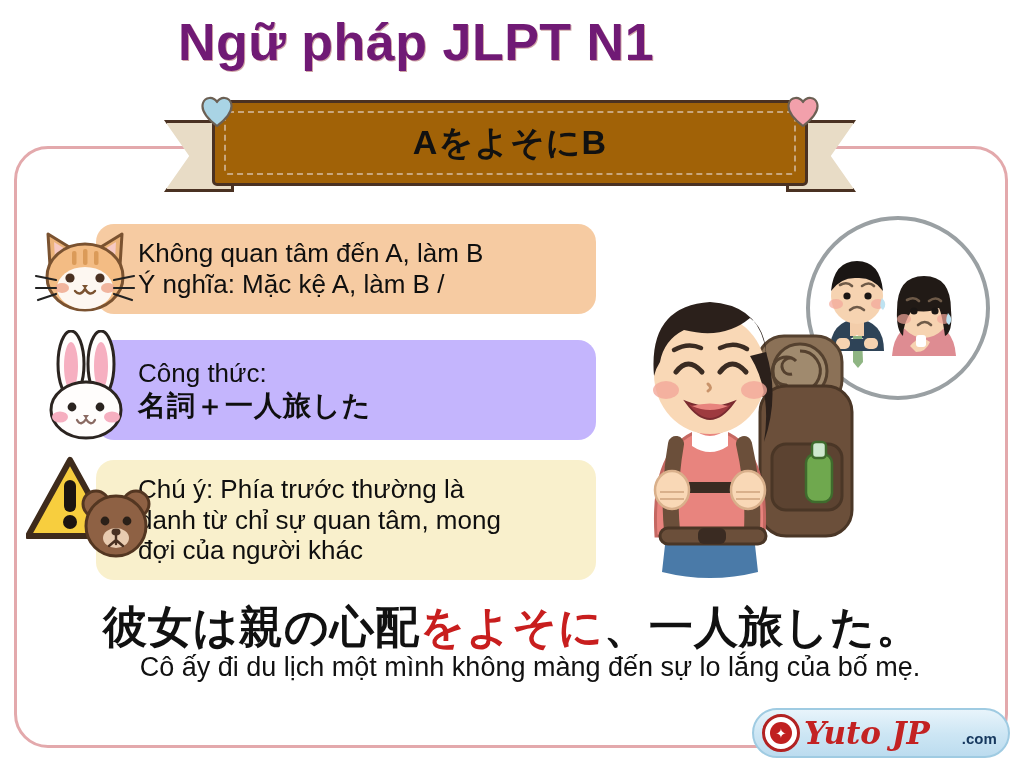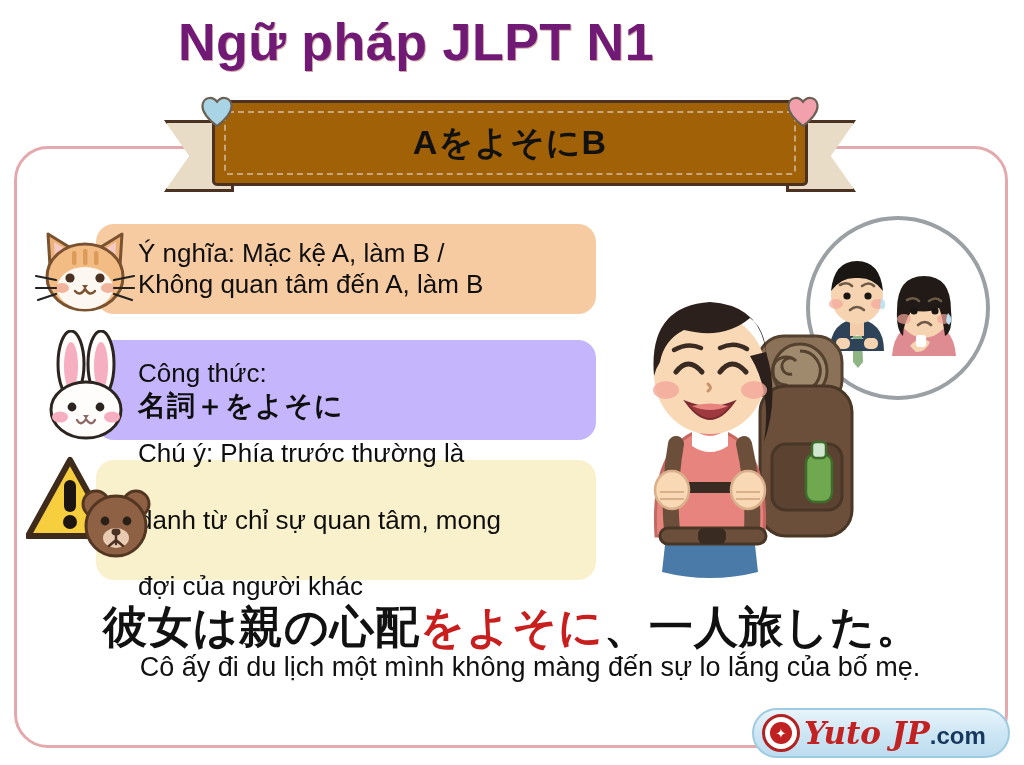--- a/index.html
+++ b/index.html
@@ -132,21 +132,20 @@
     left: 96px; top: 224px; width: 500px; height: 90px;
     background: #F6CBA2;
   }
   #box-formula {
     left: 96px; top: 340px; width: 500px; height: 100px;
     background: #c4b5fd;
   }
   #box-note {
     left: 96px; top: 460px; width: 500px; height: 120px;
     background: #F9F0CC;
-    gap: 36px;
   }
 
   
   .icon-slot { position: absolute; }
   #icon-cat    { left: 34px; top: 222px;  width: 108px; height: 96px; }
   #icon-rabbit { left: 38px; top: 330px;  width: 96px;  height: 112px; }
   #icon-warn   { left: 26px; top: 452px;  width: 130px; height: 112px; }
 
   
   .jp-example {
@@ -205,25 +204,26 @@
   .logo-text {
     font-size: 31px;
     font-weight: bold;
     font-style: italic;
     color: #C32222;
     margin-left: 4px;
     white-space: nowrap;
     font-family: "DejaVu Serif", serif;
   }
   .logo-com {
-    font-size: 24px;
+    font-size: 15px;
     color: #16385E;
     font-weight: bold;
     font-style: normal;
     font-family: "Liberation Sans", sans-serif;
+    margin-left: 32px;
   }
 
   
   #illustration {
     position: absolute;
     left: 620px;
     top: 206px;
     width: 390px;
     height: 390px;
   }
@@ -247,22 +247,22 @@
 
     <svg class="heart left" viewBox="0 0 34 32">
       <path d="M17 30 C4 20 1 13 3 7 C5 1 13 0 17 6 C21 0 29 1 31 7 C33 13 30 20 17 30 Z" fill="#A9D4E5" stroke="#6C6054" stroke-width="2.2" stroke-linejoin="round"></path>
     </svg>
     <svg class="heart right" viewBox="0 0 34 32">
       <path d="M17 30 C4 20 1 13 3 7 C5 1 13 0 17 6 C21 0 29 1 31 7 C33 13 30 20 17 30 Z" fill="#F2A0AB" stroke="#6C6054" stroke-width="2.2" stroke-linejoin="round"></path>
     </svg>
   </div>
 
   <div class="info-box" id="box-meaning">
+    <div class="line">Không quan tâm đến A, làm B</div>
     <div class="line">Ý nghĩa: Mặc kệ A, làm B /</div>
-    <div class="line">Không quan tâm đến A, làm B</div>
   </div>
   <svg class="icon-slot" id="icon-cat" viewBox="0 0 108 96">
 
     <path d="M16 44 L14 12 L40 28 Z" fill="#EBB37A" stroke="#7A5230" stroke-width="3" stroke-linejoin="round"></path>
     <path d="M86 44 L88 12 L62 28 Z" fill="#EBB37A" stroke="#7A5230" stroke-width="3" stroke-linejoin="round"></path>
     <path d="M21 38 L20 20 L36 30 Z" fill="#F6C9C3"></path>
     <path d="M81 38 L82 20 L66 30 Z" fill="#F6C9C3"></path>
 
     <ellipse cx="51" cy="55" rx="38" ry="33" fill="#F3BC84" stroke="#7A5230" stroke-width="3"></ellipse>
 
@@ -280,21 +280,21 @@
 
     <path d="M48 63 L54 63 L51 67 Z" fill="#7A5230"></path>
     <path d="M51 67 q-5 8 -10 2 M51 67 q5 8 10 2" stroke="#7A5230" stroke-width="2.4" fill="none" stroke-linecap="round"></path>
 
     <path d="M2 54 L22 58 M2 66 L22 66 M4 78 L22 72" stroke="#222" stroke-width="2.2" stroke-linecap="round"></path>
     <path d="M100 54 L80 58 M100 66 L80 66 M98 78 L80 72" stroke="#222" stroke-width="2.2" stroke-linecap="round"></path>
   </svg>
 
   <div class="info-box" id="box-formula">
     <div class="line">Công thức:</div>
-    <div class="line jp">名詞＋をよそに</div>
+    <div class="line jp">名詞＋一人旅した</div>
   </div>
   <svg class="icon-slot" id="icon-rabbit" viewBox="0 0 96 112">
 
     <ellipse cx="33" cy="34" rx="13" ry="33" fill="#FFFDFC" stroke="#2B2420" stroke-width="3"></ellipse>
     <ellipse cx="63" cy="34" rx="13" ry="33" fill="#FFFDFC" stroke="#2B2420" stroke-width="3"></ellipse>
     <ellipse cx="33" cy="36" rx="7" ry="24" fill="#F6AFC0"></ellipse>
     <ellipse cx="63" cy="36" rx="7" ry="24" fill="#F6AFC0"></ellipse>
 
     <ellipse cx="48" cy="80" rx="35" ry="28" fill="#FFFDFC" stroke="#2B2420" stroke-width="3"></ellipse>
 

